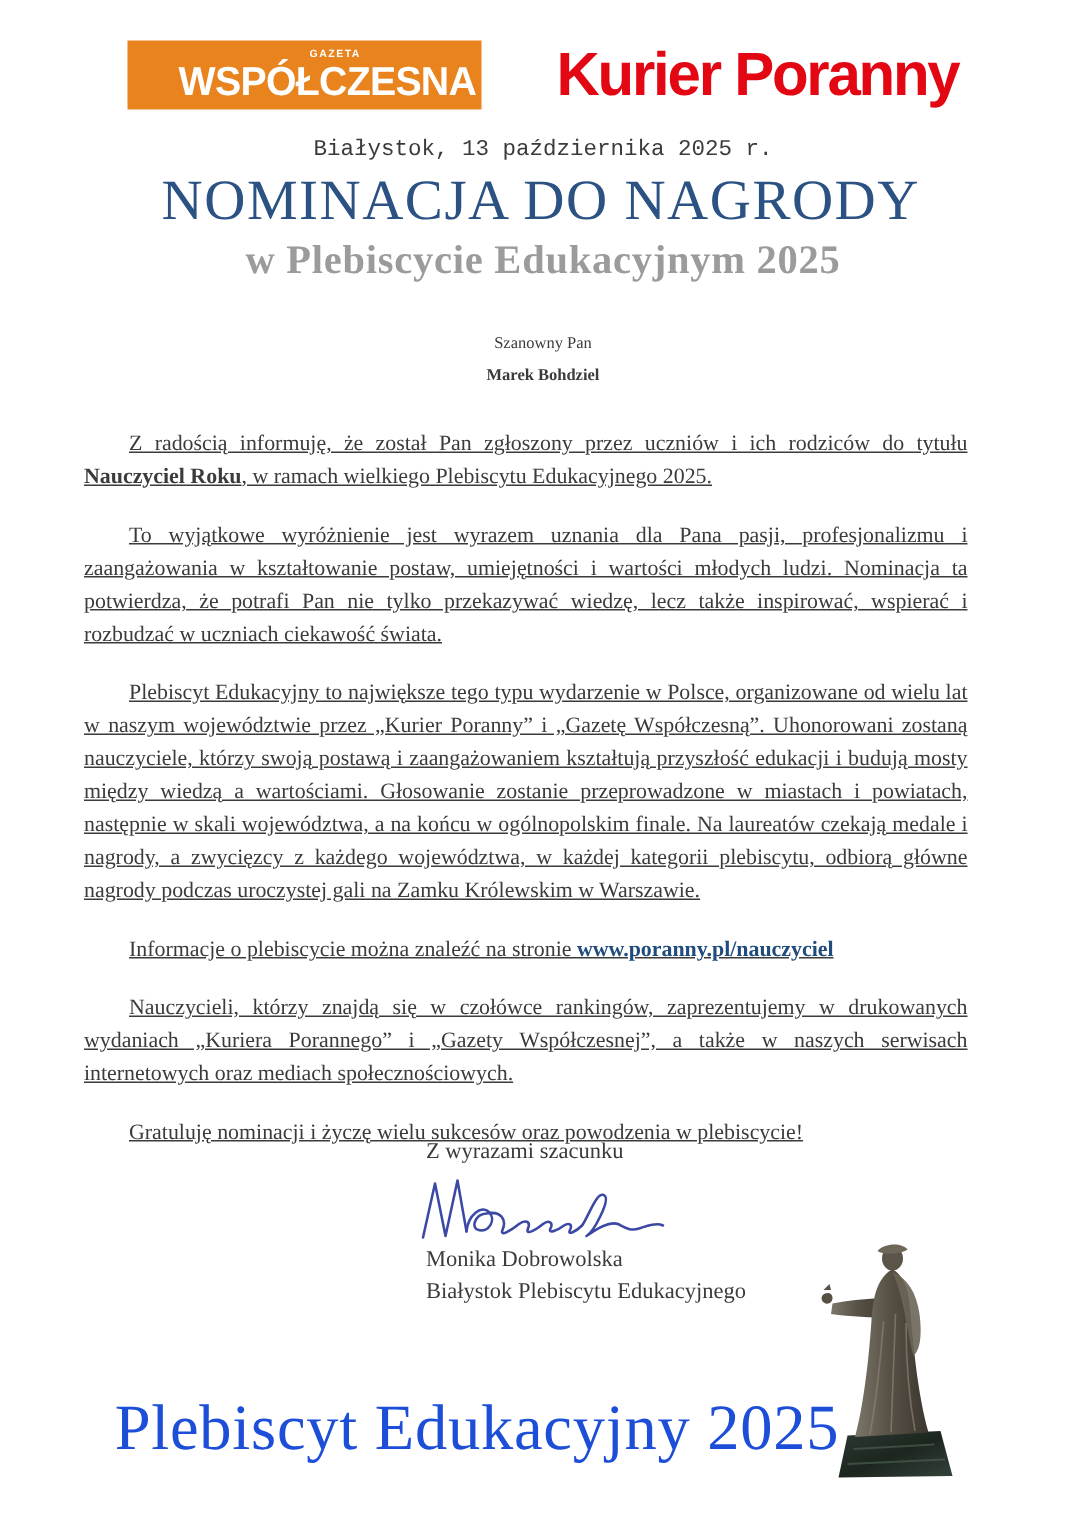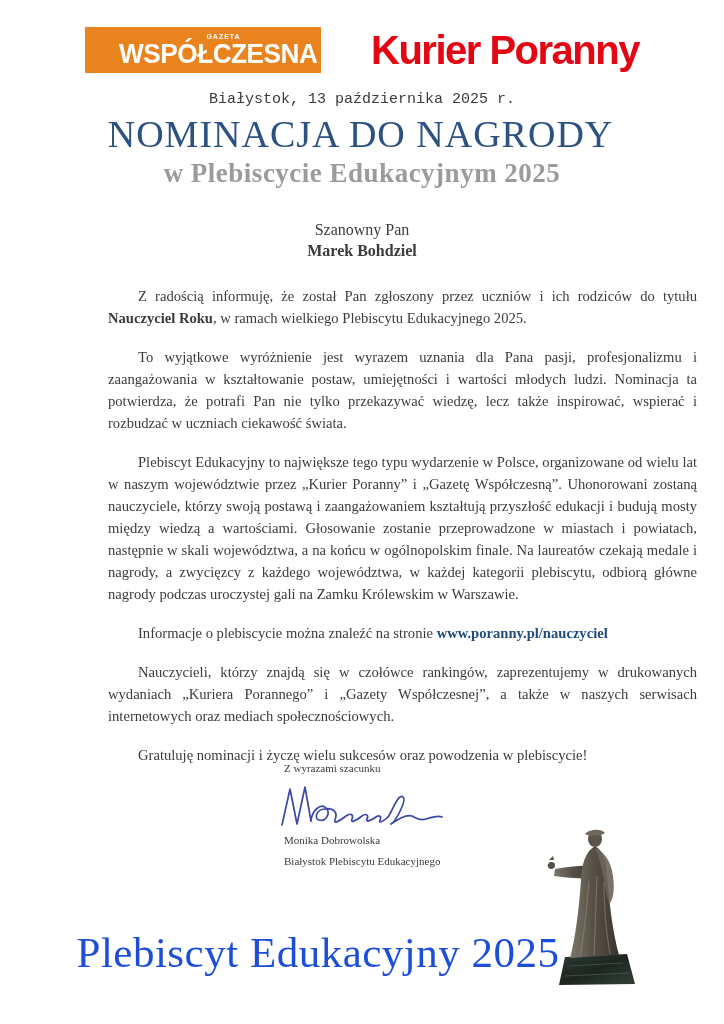--- a/index.html
+++ b/index.html
@@ -11,29 +11,29 @@
   .logo-wsp{width:205px;height:46px;background:#E8831E;display:flex;flex-direction:column;align-items:center;justify-content:center;line-height:1;padding-left:31px;}
   .wsp-small{font-family:"Liberation Sans",sans-serif;font-weight:700;color:#ffffff;font-size:7px;letter-spacing:1px;margin-bottom:1px;margin-left:10px;}
   .wsp-main{font-family:"Liberation Sans",sans-serif;font-weight:700;color:#ffffff;font-size:27px;letter-spacing:-0.5px;transform:scaleX(0.97);}
   .logo-kurier{font-family:"Liberation Sans",sans-serif;font-weight:700;color:#E30613;font-size:40px;letter-spacing:-1.5px;transform:scaleY(1.02);}
 
   .dateline{text-align:center;font-size:15px;margin-top:18px;color:#3b3b3b;font-family:Liberation Mono, monospace;}
 
   .title{margin:4px 3px 0 0;text-align:center;font-size:38px;font-weight:400;color:#2B5282;letter-spacing:1px;}
   .subtitle{margin:2px 0 0 0;text-align:center;font-size:27px;font-weight:700;color:#9B9B9B;letter-spacing:0.5px;}
 
-  .greeting{margin-top:30px;text-align:center;font-size:16px;line-height:21px;}
+  .greeting{margin-top:30px;text-align:center;font-size:11px;line-height:21px;}
   .greeting .bold{font-weight:700;}
 
-  .body-text{margin:24px 68px 0 108px;width:589px;font-size:14.6px;line-height:22px;text-align:justify;}
+  .body-text{margin:24px 68px 0 56px;width:589px;font-size:14.6px;line-height:22px;text-align:justify;text-decoration:underline;}
   .body-text p{margin:0 0 17px 0;text-indent:30px;}
   .body-text b{font-weight:700;}
   .doc-link{color:#1F4C7C;font-weight:700;text-decoration:none;}
 
-  .closing{position:absolute;left:284px;top:758px;font-size:11px;line-height:21px;}
+  .closing{position:absolute;left:284px;top:758px;font-size:15px;line-height:21px;}
   .sig-svg{display:block;margin:4px 0 0 -6px;}
   .sig-name{margin-top:1px;}
 
   .footer-banner{position:absolute;left:68px;top:928px;width:500px;text-align:center;font-size:43px;color:#1d4ed8;letter-spacing:0.5px;}
   .statuette{position:absolute;right:77px;top:826px;}
 </style>
 </head>
 <body>
 
 <div class="page">

